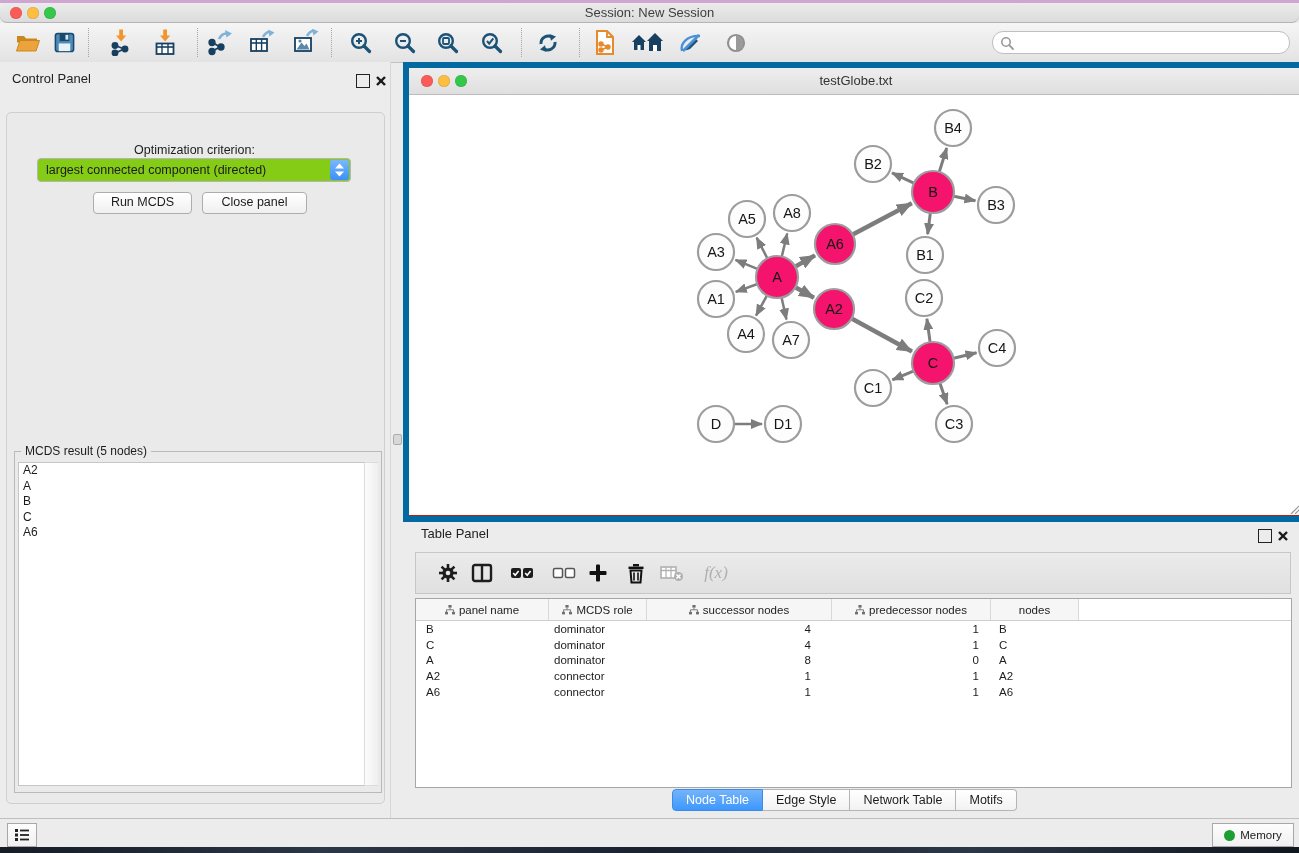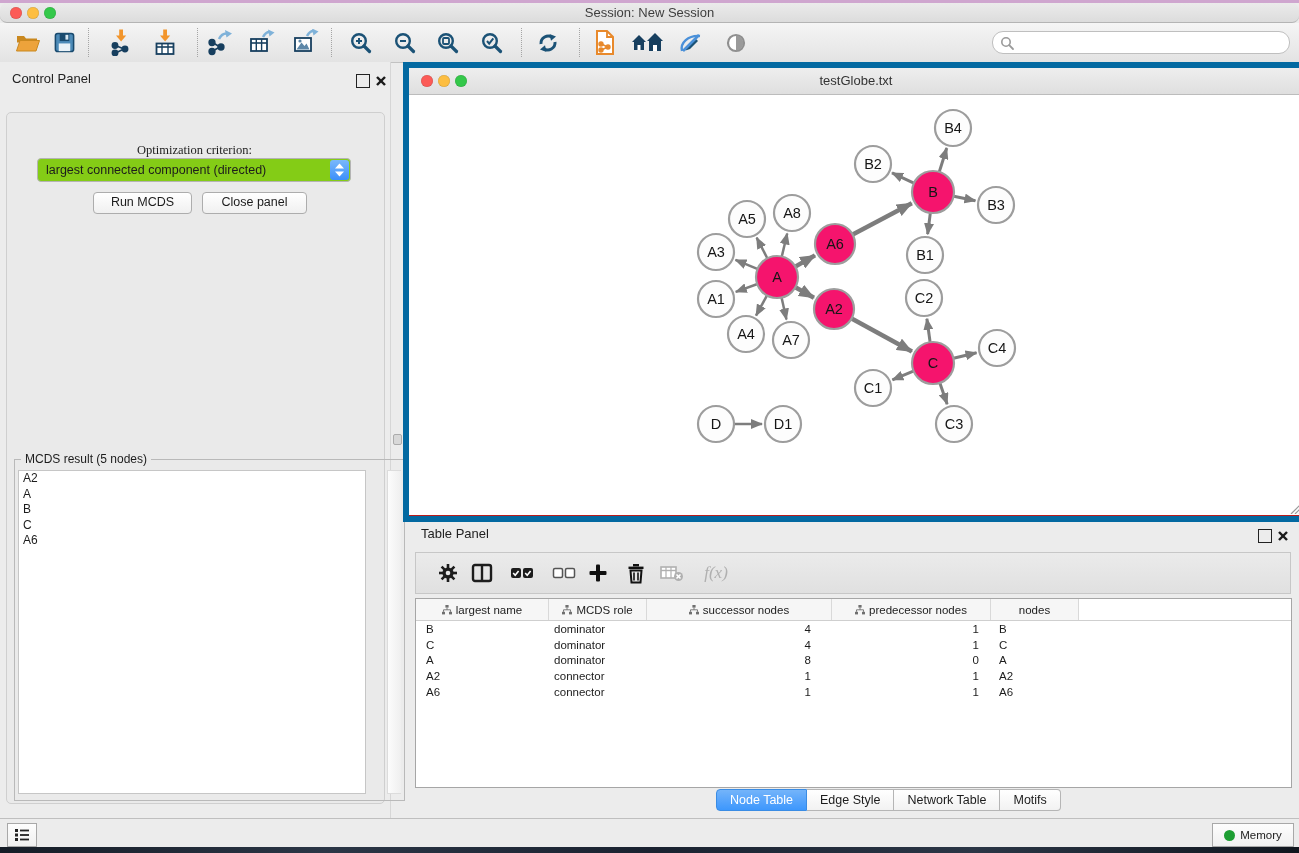--- a/index.html
+++ b/index.html
@@ -28,21 +28,21 @@
   #control-panel{top:62px;left:0;width:390px;height:756px;background:#ececec;border-right:1px solid #d6d6d6;}
   .panel-title{font-size:13px;color:#222;}
   .winbtn{width:12px;height:12px;}
   #cp-content{left:6px;top:50px;width:377px;height:690px;background:#eaeaea;border:1px solid #cfcfcf;border-radius:5px;}
   #cp-select{left:37px;top:96px;width:312px;height:22px;background:#84cc16;border:1px solid #b4b4b4;border-radius:4px;font-size:12.5px;line-height:22px;}
   #cp-select .val{padding-left:8px;}
   #cp-select .stepper{position:absolute;right:1px;top:1px;width:19px;height:20px;border-radius:3px;
       background:linear-gradient(#7ab8fb,#3c8ffa);display:flex;flex-direction:column;align-items:center;justify-content:center;}
   .btn{background:linear-gradient(#ffffff,#f0f0f0);border:1px solid #adadad;border-radius:4px;font-size:12.5px;
        height:20px;line-height:18px;text-align:center;}
-  #mcds-group{left:14px;top:397px;width:366px;height:340px;border:1px solid #b9b9b9;padding-left:23px;}
+  #mcds-group{left:14px;top:389px;width:366px;height:340px;border:1px solid #b9b9b9;}
   #mcds-legend{left:6px;top:-8px;background:#eaeaea;padding:0 4px;font-size:12px;}
   #mcds-list{left:3px;top:10px;width:346px;height:322px;background:#fff;border:1px solid #c6c6c6;overflow:hidden;}
   #mcds-list .item{font-size:12px;line-height:15.5px;padding-left:4px;}
   #mcds-scroll{right:3px;top:10px;width:13px;height:322px;background:linear-gradient(to right,#fcfcfc,#efefef);border:1px solid #dcdcdc;border-right:none;}
   
   #net-window{top:62px;left:403px;width:894px;height:448px;background:#b91c1c;border:6px solid #0369a1;}
   #net-titlebar{top:0;left:0;right:0;height:26px;background:linear-gradient(#eeeeee,#dfdfdf);border-bottom:1px solid #bcbcbc;}
   #net-titlebar .title{text-align:center;font-size:13px;line-height:26px;color:#333;}
   #graph-wrap{top:27px;left:0;width:892px;height:420px;background:#fff;}
   
@@ -239,21 +239,21 @@
     <div class="winbtn" style="border:1.5px solid #222;"></div>
   </div>
   <div class="abs" style="left:375px;top:11px;">
     <svg width="12" height="12" viewBox="0 0 12 12">
       <line x1="2" y1="2" x2="10" y2="10" stroke="#1a1a1a" stroke-width="2.4"></line>
       <line x1="10" y1="2" x2="2" y2="10" stroke="#1a1a1a" stroke-width="2.4"></line>
     </svg>
   </div>
   <div id="cp-content" class="abs"></div>
 
-  <div class="abs" style="left:6px;top:81px;width:377px;text-align:center;font-size:12.5px;font-family:Liberation Serif, serif;">Optimization criterion:</div>
+  <div class="abs" style="left:6px;top:81px;width:377px;text-align:center;font-size:12.5px;">Optimization criterion:</div>
   <div id="cp-select" class="abs">
     <div class="val">largest connected component (directed)</div>
     <div class="stepper">
       <svg width="11" height="16" viewBox="0 0 11 16">
         <polygon points="5.5,1.5 10,6.5 1,6.5" fill="#fff"></polygon>
         <polygon points="5.5,14.5 10,9.5 1,9.5" fill="#fff"></polygon>
       </svg>
     </div>
   </div>
   <div class="abs btn" style="left:93px;top:130px;width:97px;">Run MCDS</div>
@@ -440,21 +440,21 @@
 
   <div id="node-table" class="abs">
     <div id="nt-header">
         <div class="th" style="width: 132px;">
           <svg width="10" height="10" viewBox="0 0 10 10">
             <rect x="3.4" y="0" width="3.2" height="2.6" fill="#6f6f6f"></rect>
             <rect x="0" y="6.8" width="3" height="2.6" fill="#6f6f6f"></rect>
             <rect x="7" y="6.8" width="3" height="2.6" fill="#6f6f6f"></rect>
             <path d="M5 2.6 V4.8 M1.5 6.8 V4.8 H8.5 V6.8" fill="none" stroke="#6f6f6f" stroke-width="0.9"></path>
           </svg>
-          <span>largest name</span>
+          <span>panel name</span>
         </div>
         <div class="th" style="width: 97px;">
           <svg width="10" height="10" viewBox="0 0 10 10">
             <rect x="3.4" y="0" width="3.2" height="2.6" fill="#6f6f6f"></rect>
             <rect x="0" y="6.8" width="3" height="2.6" fill="#6f6f6f"></rect>
             <rect x="7" y="6.8" width="3" height="2.6" fill="#6f6f6f"></rect>
             <path d="M5 2.6 V4.8 M1.5 6.8 V4.8 H8.5 V6.8" fill="none" stroke="#6f6f6f" stroke-width="0.9"></path>
           </svg>
           <span>MCDS role</span>
         </div>
@@ -512,21 +512,21 @@
         <div class="tr">
           <div class="td" style="width: 132px; text-align: left; padding-left: 10px; box-sizing: border-box;">A6</div>
           <div class="td" style="width: 97px; text-align: left; padding-left: 6px; box-sizing: border-box;">connector</div>
           <div class="td" style="width: 184px; text-align: right; padding-right: 18px; box-sizing: border-box;">1</div>
           <div class="td" style="width: 158px; text-align: right; padding-right: 8px; box-sizing: border-box;">1</div>
           <div class="td" style="width: 87px; text-align: left; padding-left: 12px; box-sizing: border-box;">A6</div>
         </div>
       </div>
   </div>
 
-  <div class="abs seg" style="left:269px;top:271px;margin-left:44px;">
+  <div class="abs seg" style="left:269px;top:271px;">
       <div class="t active">Node Table</div>
       <div class="t">Edge Style</div>
       <div class="t">Network Table</div>
       <div class="t">Motifs</div>
     </div>
 </div>
 
 <div id="statusbar" class="abs">
   <div id="status-left" class="abs">
     <svg width="16" height="14" viewBox="0 0 16 14">

